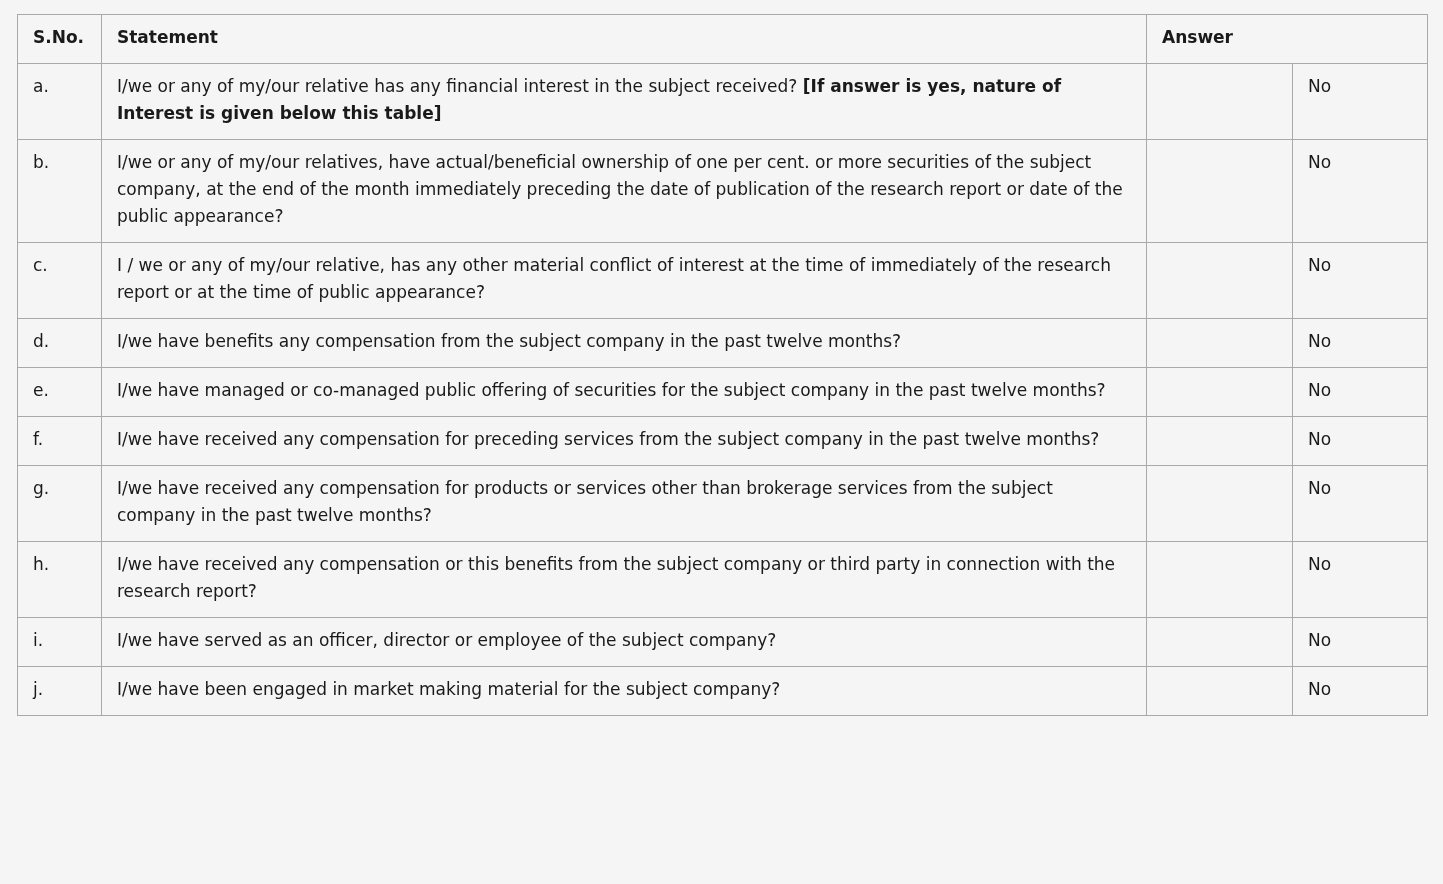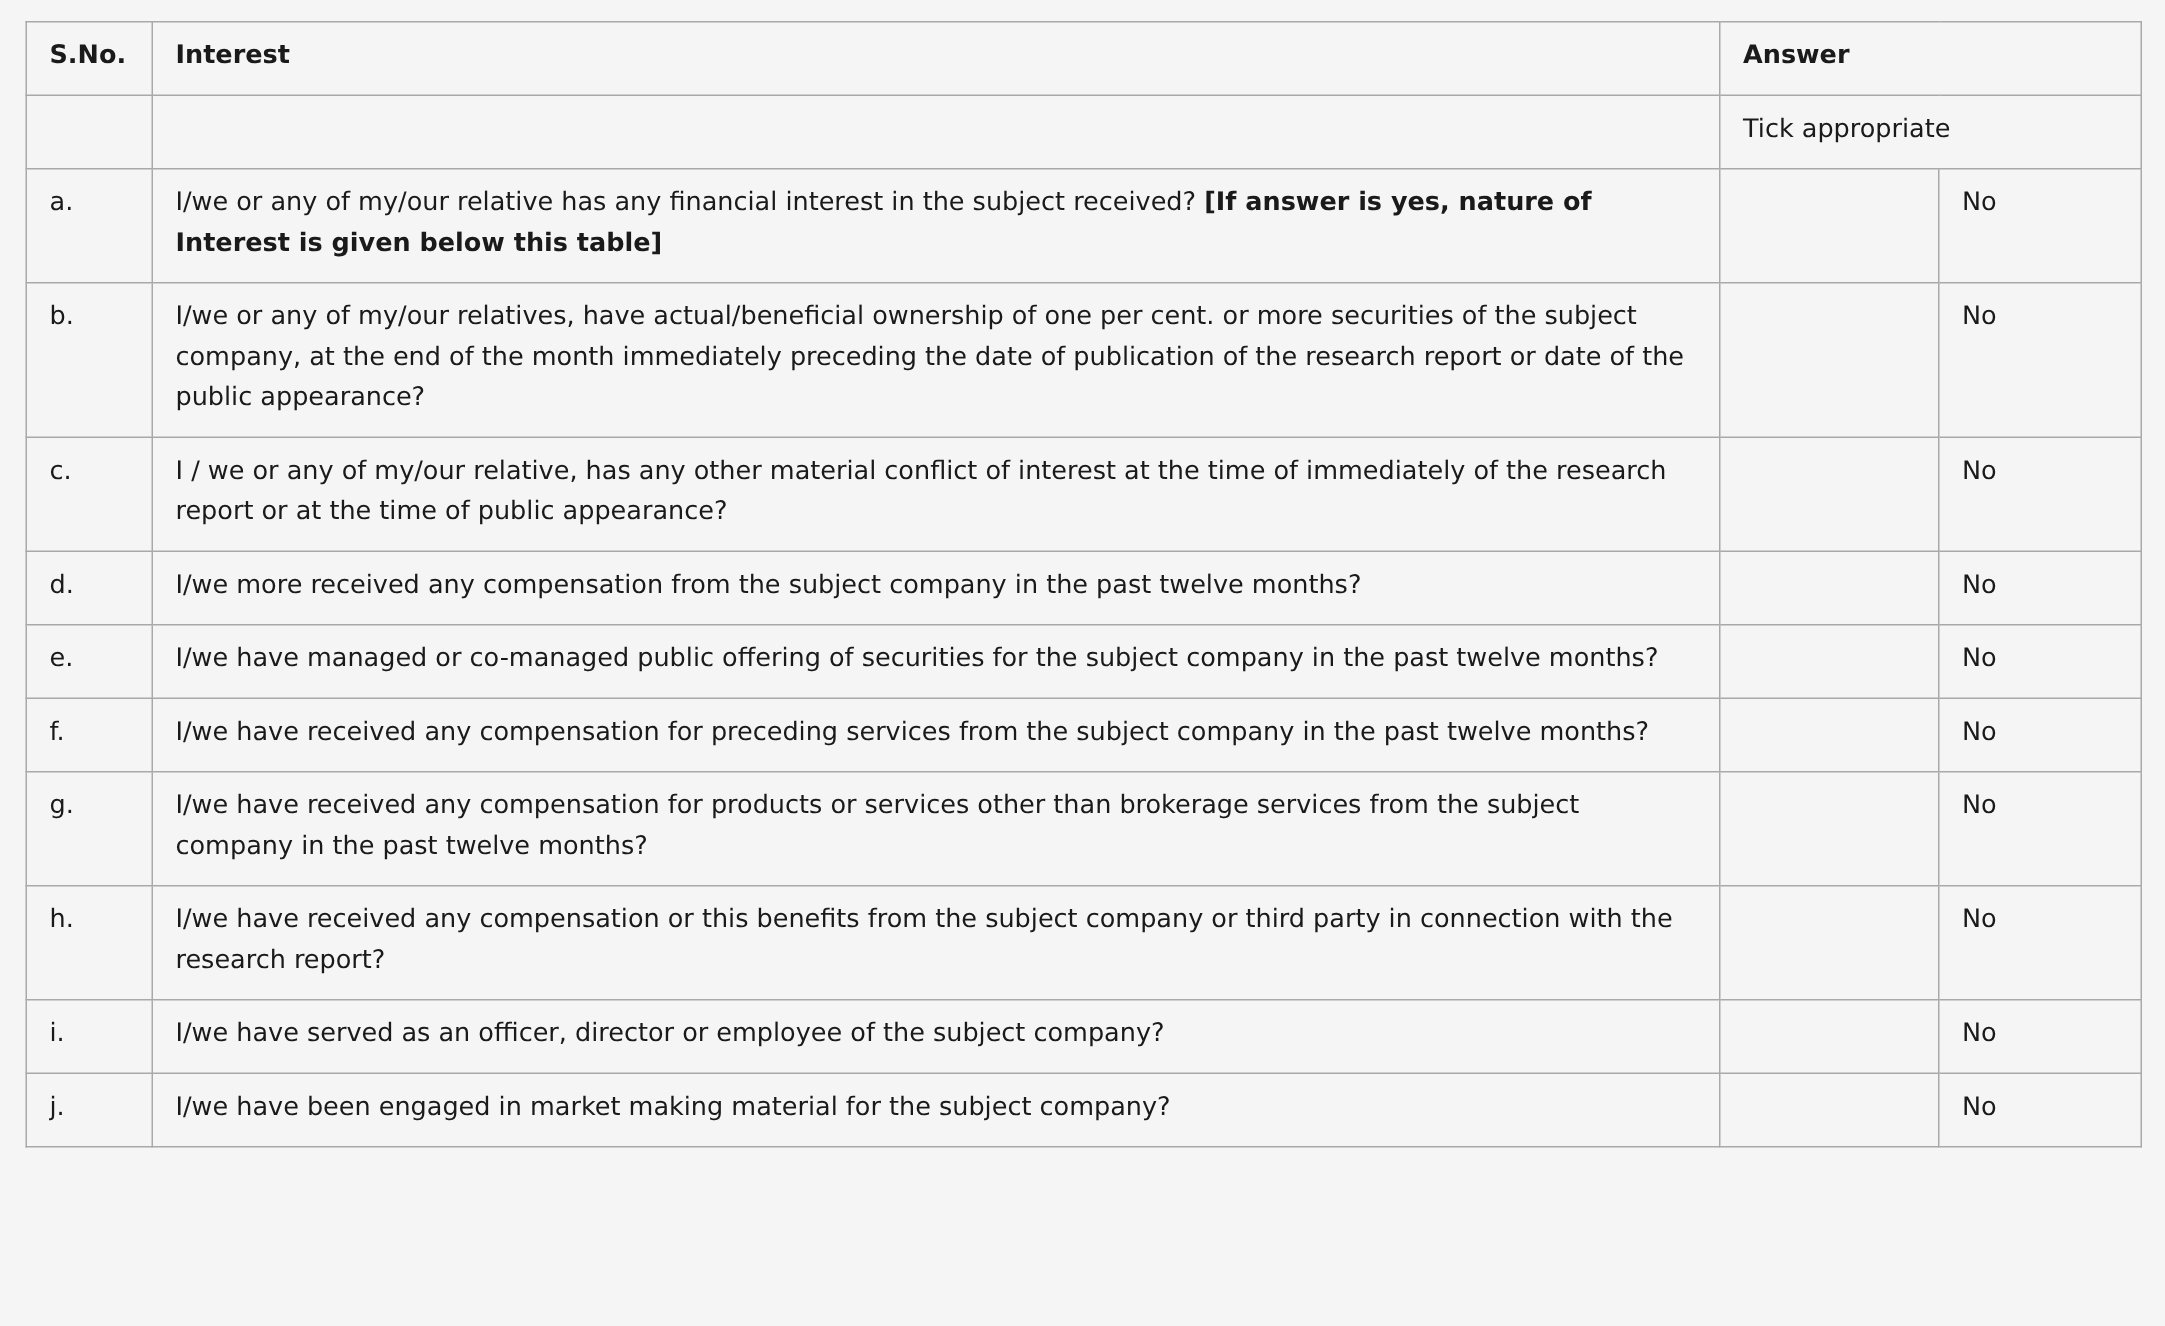--- a/index.html
+++ b/index.html
@@ -50,27 +50,22 @@
   <table>
     <colgroup>
       <col class="c1">
         <col class="c2">
         <col class="c3">
         <col class="c4">
     </colgroup>
     <tbody>
         <tr class="hdr">
       <th>S.No.</th>
-      <th>Interest</th>
+      <th>Statement</th>
       <th colspan="2">Answer</th>
-    </tr>
-    <tr class="sub">
-      <td></td>
-      <td></td>
-      <td colspan="2">Tick appropriate</td>
     </tr>
 
     <tr>
       <td>a.</td>
       <td><span>I/we or any of my/our relative has any financial interest in the subject received? </span><span class="bold">[If answer is yes, nature of Interest is given below this table]</span></td>
       <td></td>
       <td>No</td>
     </tr>
     <tr>
       <td>b.</td>
@@ -79,21 +74,21 @@
       <td>No</td>
     </tr>
     <tr>
       <td>c.</td>
       <td>I / we or any of my/our relative, has any other material conflict of interest at the time of immediately of the research report or at the time of public appearance?</td>
       <td></td>
       <td>No</td>
     </tr>
     <tr>
       <td>d.</td>
-      <td>I/we more received any compensation from the subject company in the past twelve months?</td>
+      <td>I/we have benefits any compensation from the subject company in the past twelve months?</td>
       <td></td>
       <td>No</td>
     </tr>
     <tr>
       <td>e.</td>
       <td>I/we have managed or co-managed public offering of securities for the subject company in the past twelve months?</td>
       <td></td>
       <td>No</td>
     </tr>
     <tr>

